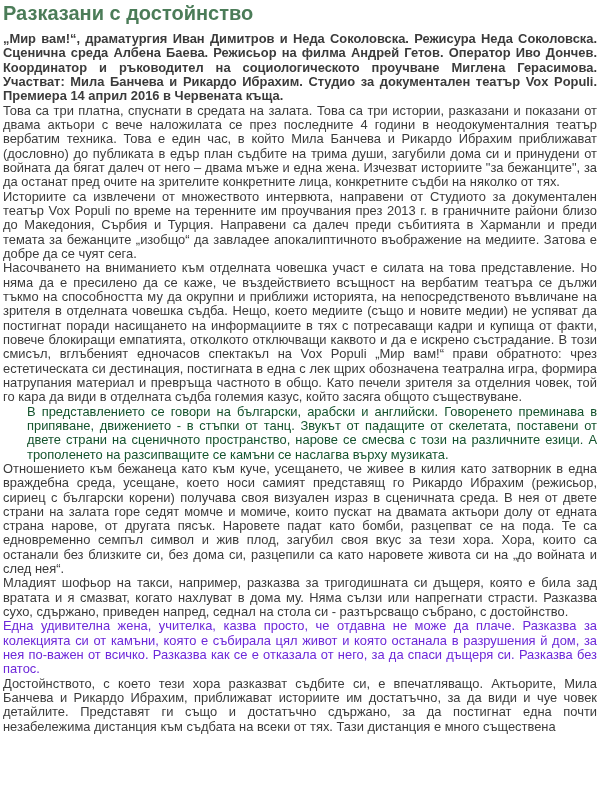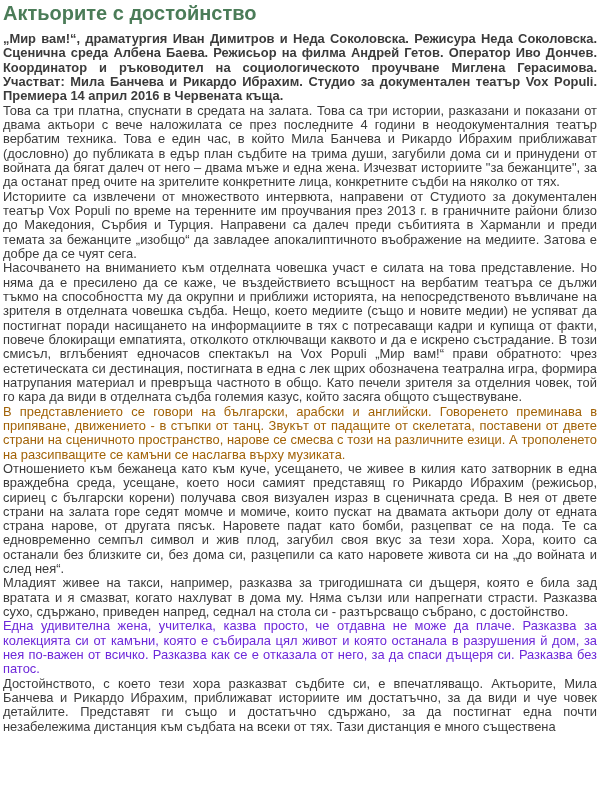--- a/index.html
+++ b/index.html
@@ -33,25 +33,25 @@
     line-height: 14.33px;
     text-align: justify;
     margin-top: 0;
     margin-bottom: 0;
   }
 </style>
 </head>
 <body style="background: rgb(255, 255, 255);">
 
 <div class="page">
-  <h1 class="article-title" style="color: rgb(75, 124, 88);">Актьорите с достойнство</h1>
+  <h1 class="article-title" style="color: rgb(75, 124, 88);">Разказани с достойнство</h1>
   <p class="credits" style="color: rgb(59, 59, 59);">„Мир вам!“, драматургия Иван Димитров и Неда Соколовска. Режисура Неда Соколовска. Сценична среда Албена Баева. Режисьор на филма Андрей Гетов. Оператор Иво Дончев. Координатор и ръководител на социологическото проучване Миглена Герасимова. Участват: Мила Банчева и Рикардо Ибрахим. Студио за документален театър Vox Populi. Премиера 14 април 2016 в Червената къща.</p>
   <div id="article-body">
       <p class="body-paragraph" style="color: rgb(59, 59, 59);">Това са три платна, спуснати в средата на залата. Това са три истории, разказани и показани от двама актьори с вече наложилата се през последните 4 години в неодокументалния театър вербатим техника. Това е един час, в който Мила Банчева и Рикардо Ибрахим приближават (дословно) до публиката в едър план съдбите на трима души, загубили дома си и принудени от войната да бягат далеч от него – двама мъже и една жена. Изчезват историите "за бежанците", за да останат пред очите на зрителите конкретните лица, конкретните съдби на няколко от тях.</p>
       <p class="body-paragraph" style="color: rgb(59, 59, 59);">Историите са извлечени от множеството интервюта, направени от Студиото за документален театър Vox Populi по време на теренните им проучвания през 2013 г. в граничните райони близо до Македония, Сърбия и Турция. Направени са далеч преди събитията в Харманли и преди темата за бежанците „изобщо“ да завладее апокалиптичното въображение на медиите. Затова е добре да се чуят сега.</p>
       <p class="body-paragraph" style="color: rgb(59, 59, 59);">Насочването на вниманието към отделната човешка участ е силата на това представление. Но няма да е пресилено да се каже, че въздействието всъщност на вербатим театъра се дължи тъкмо на способността му да окрупни и приближи историята, на непосредственото въвличане на зрителя в отделната човешка съдба. Нещо, което медиите (също и новите медии) не успяват да постигнат поради насищането на информациите в тях с потресаващи кадри и купища от факти, повече блокиращи емпатията, отколкото отключващи каквото и да е искрено състрадание. В този смисъл, вглъбеният едночасов спектакъл на Vox Populi „Мир вам!“ прави обратното: чрез естетическата си дестинация, постигната в една с лек щрих обозначена театрална игра, формира натрупания материал и превръща частното в общо. Като печели зрителя за отделния човек, той го кара да види в отделната съдба големия казус, който засяга общото съществуване.</p>
-      <p class="body-paragraph" style="color: #a16207;">В представлението се говори на български, арабски и английски. Говоренето преминава в припяване, движението - в стъпки от танц. Звукът от падащите от скелетата, поставени от двете страни на сценичното пространство, нарове се смесва с този на различните езици. А трополенето на разсипващите се камъни се наслагва върху музиката.</p>
+      <p class="body-paragraph" style="color: #14532d; margin-left: 24px;">В представлението се говори на български, арабски и английски. Говоренето преминава в припяване, движението - в стъпки от танц. Звукът от падащите от скелетата, поставени от двете страни на сценичното пространство, нарове се смесва с този на различните езици. А трополенето на разсипващите се камъни се наслагва върху музиката.</p>
       <p class="body-paragraph" style="color: rgb(59, 59, 59);">Отношението към бежанеца като към куче, усещането, че живее в килия като затворник в една враждебна среда, усещане, което носи самият представящ го Рикардо Ибрахим (режисьор, сириец с български корени) получава своя визуален израз в сценичната среда. В нея от двете страни на залата горе седят момче и момиче, които пускат на двамата актьори долу от едната страна нарове, от другата пясък. Наровете падат като бомби, разцепват се на пода. Те са едновременно семпъл символ и жив плод, загубил своя вкус за тези хора. Хора, които са останали без близките си, без дома си, разцепили са като наровете живота си на „до войната и след нея“.</p>
-      <p class="body-paragraph" style="color: rgb(59, 59, 59);">Младият живее на такси, например, разказва за тригодишната си дъщеря, която е била зад вратата и я смазват, когато нахлуват в дома му. Няма сълзи или напрегнати страсти. Разказва сухо, сдържано, приведен напред, седнал на стола си - разтърсващо събрано, с достойнство.</p>
+      <p class="body-paragraph" style="color: rgb(59, 59, 59);">Младият шофьор на такси, например, разказва за тригодишната си дъщеря, която е била зад вратата и я смазват, когато нахлуват в дома му. Няма сълзи или напрегнати страсти. Разказва сухо, сдържано, приведен напред, седнал на стола си - разтърсващо събрано, с достойнство.</p>
       <p class="body-paragraph" style="color: #6d28d9;">Една удивителна жена, учителка, казва просто, че отдавна не може да плаче. Разказва за колекцията си от камъни, която е събирала цял живот и която останала в разрушения й дом, за нея по-важен от всичко. Разказва как се е отказала от него, за да спаси дъщеря си. Разказва без патос.</p>
       <p class="body-paragraph" style="color: rgb(59, 59, 59);">Достойнството, с което тези хора разказват съдбите си, е впечатляващо. Актьорите, Мила Банчева и Рикардо Ибрахим, приближават историите им достатъчно, за да види и чуе човек детайлите. Представят ги също и достатъчно сдържано, за да постигнат една почти незабележима дистанция към съдбата на всеки от тях. Тази дистанция е много съществена</p>
     </div>
 </div>
 
 </body></html>

